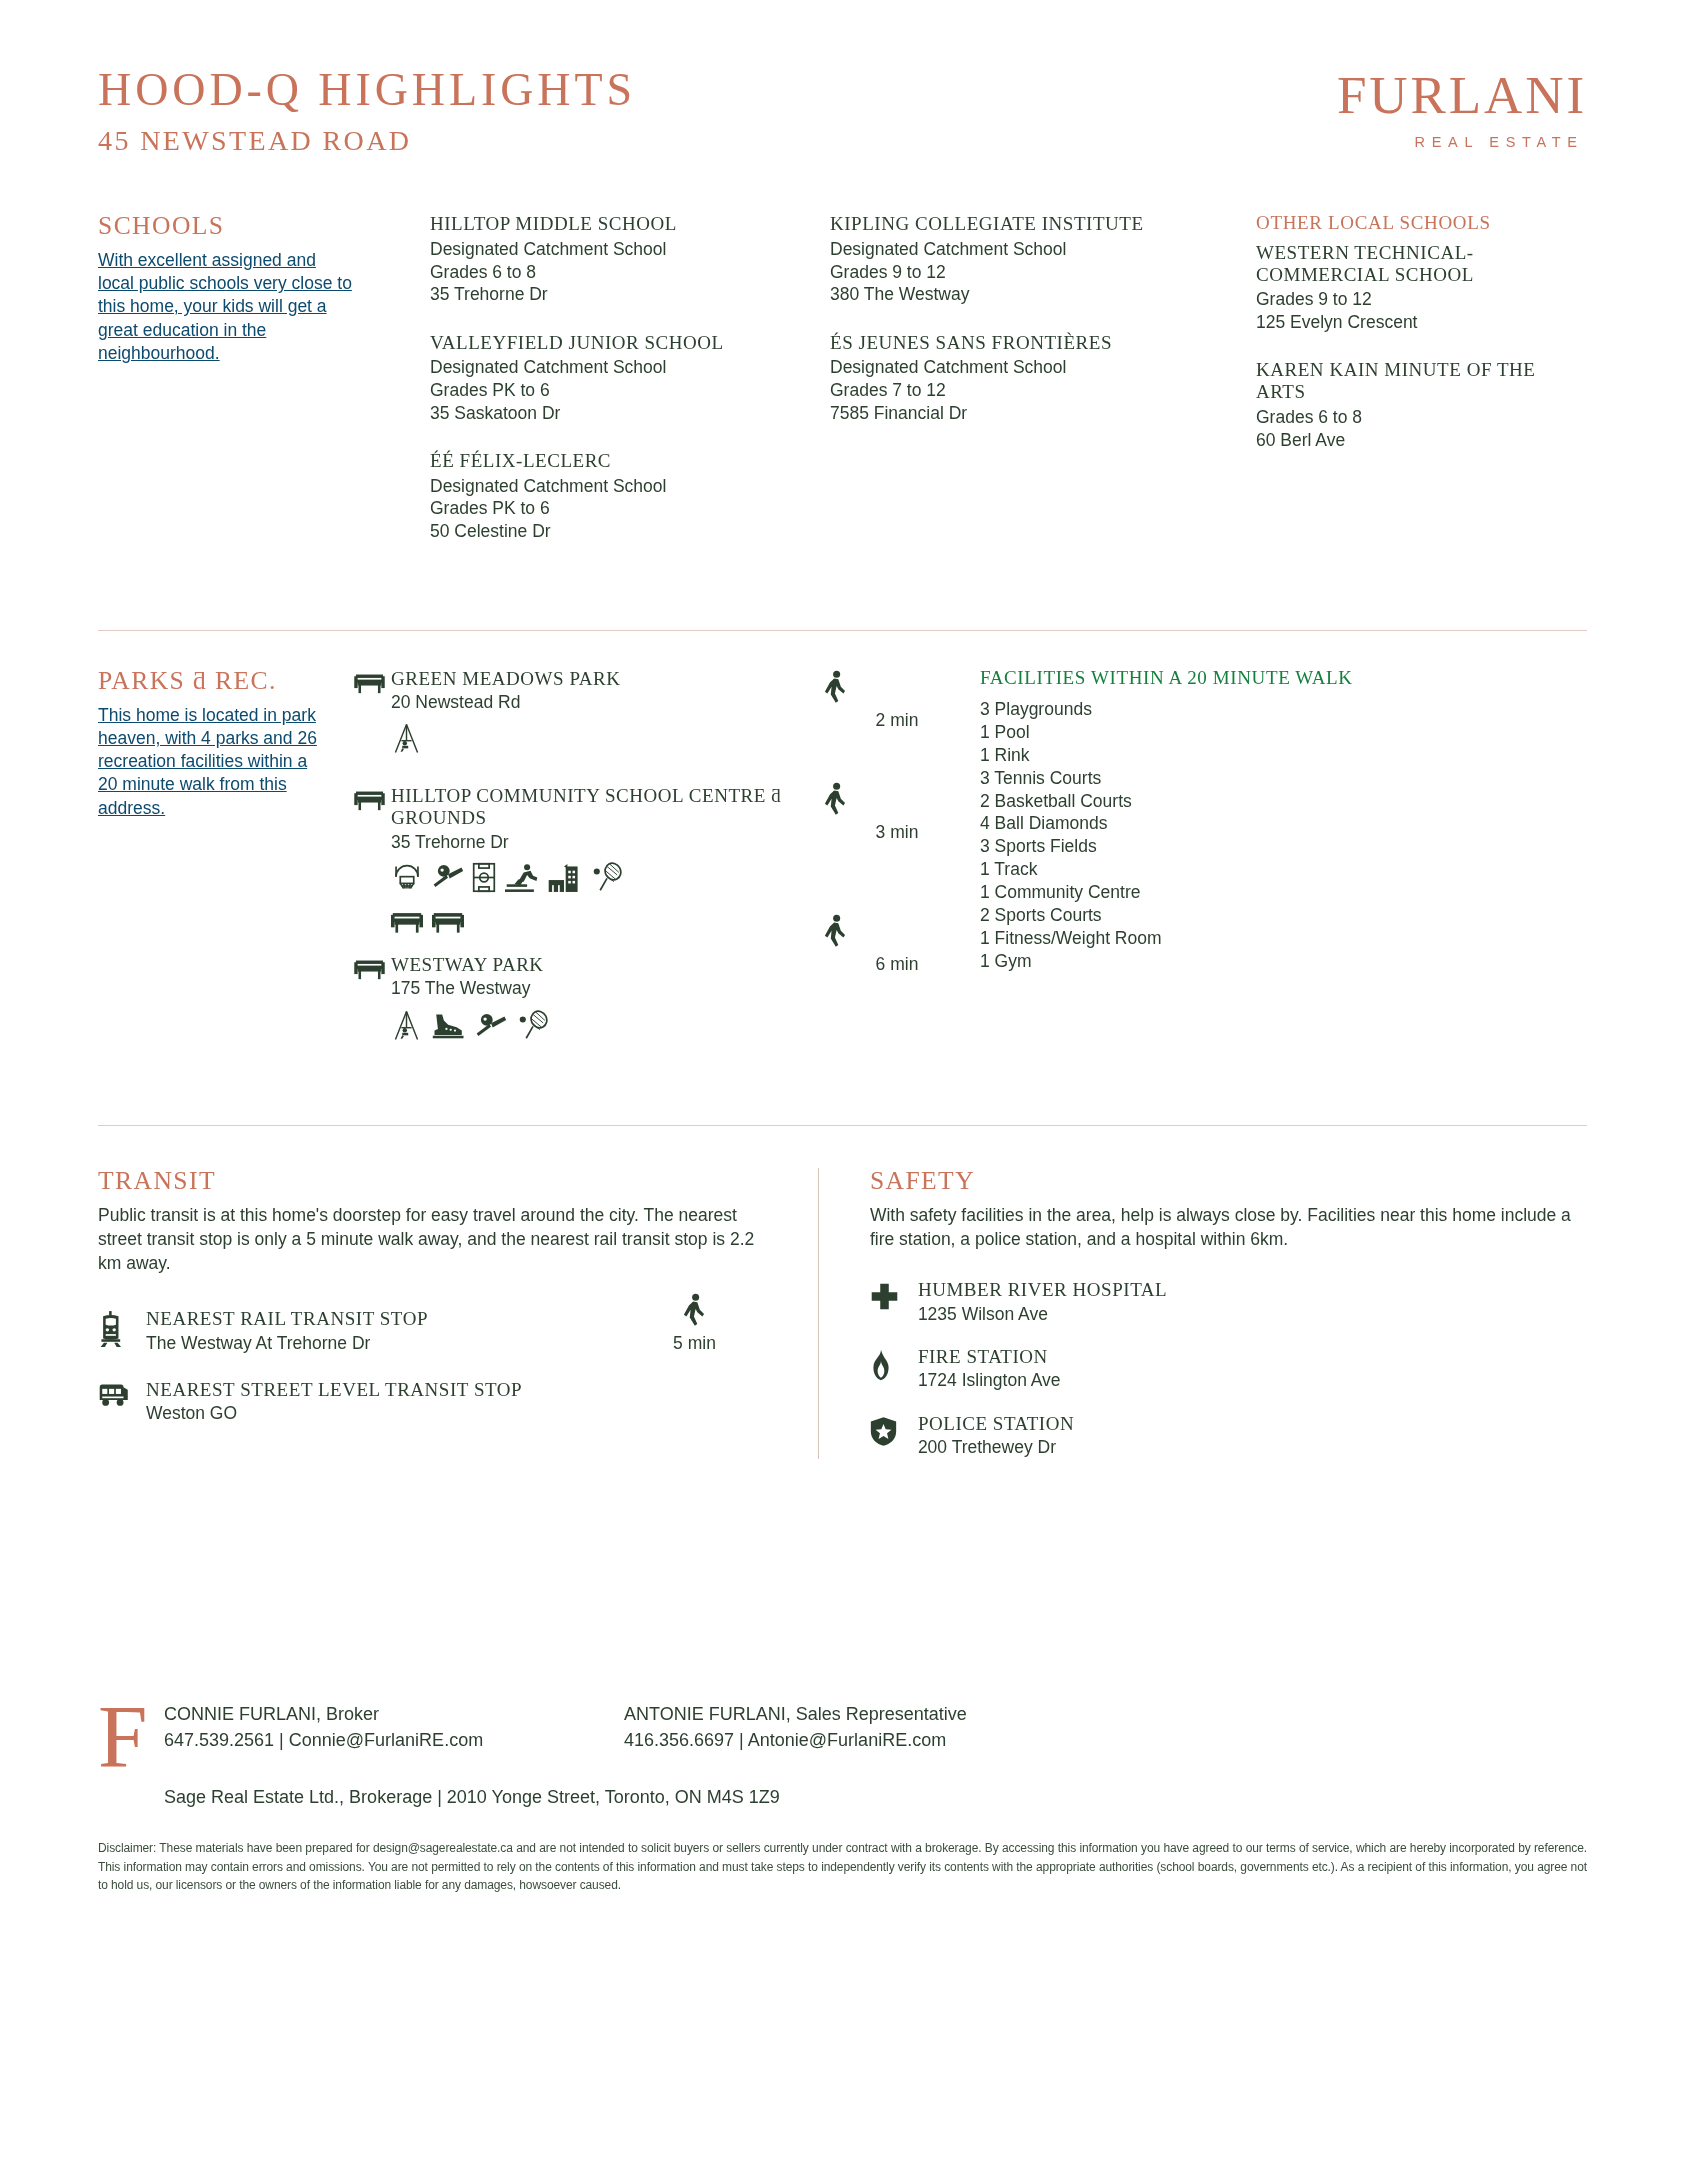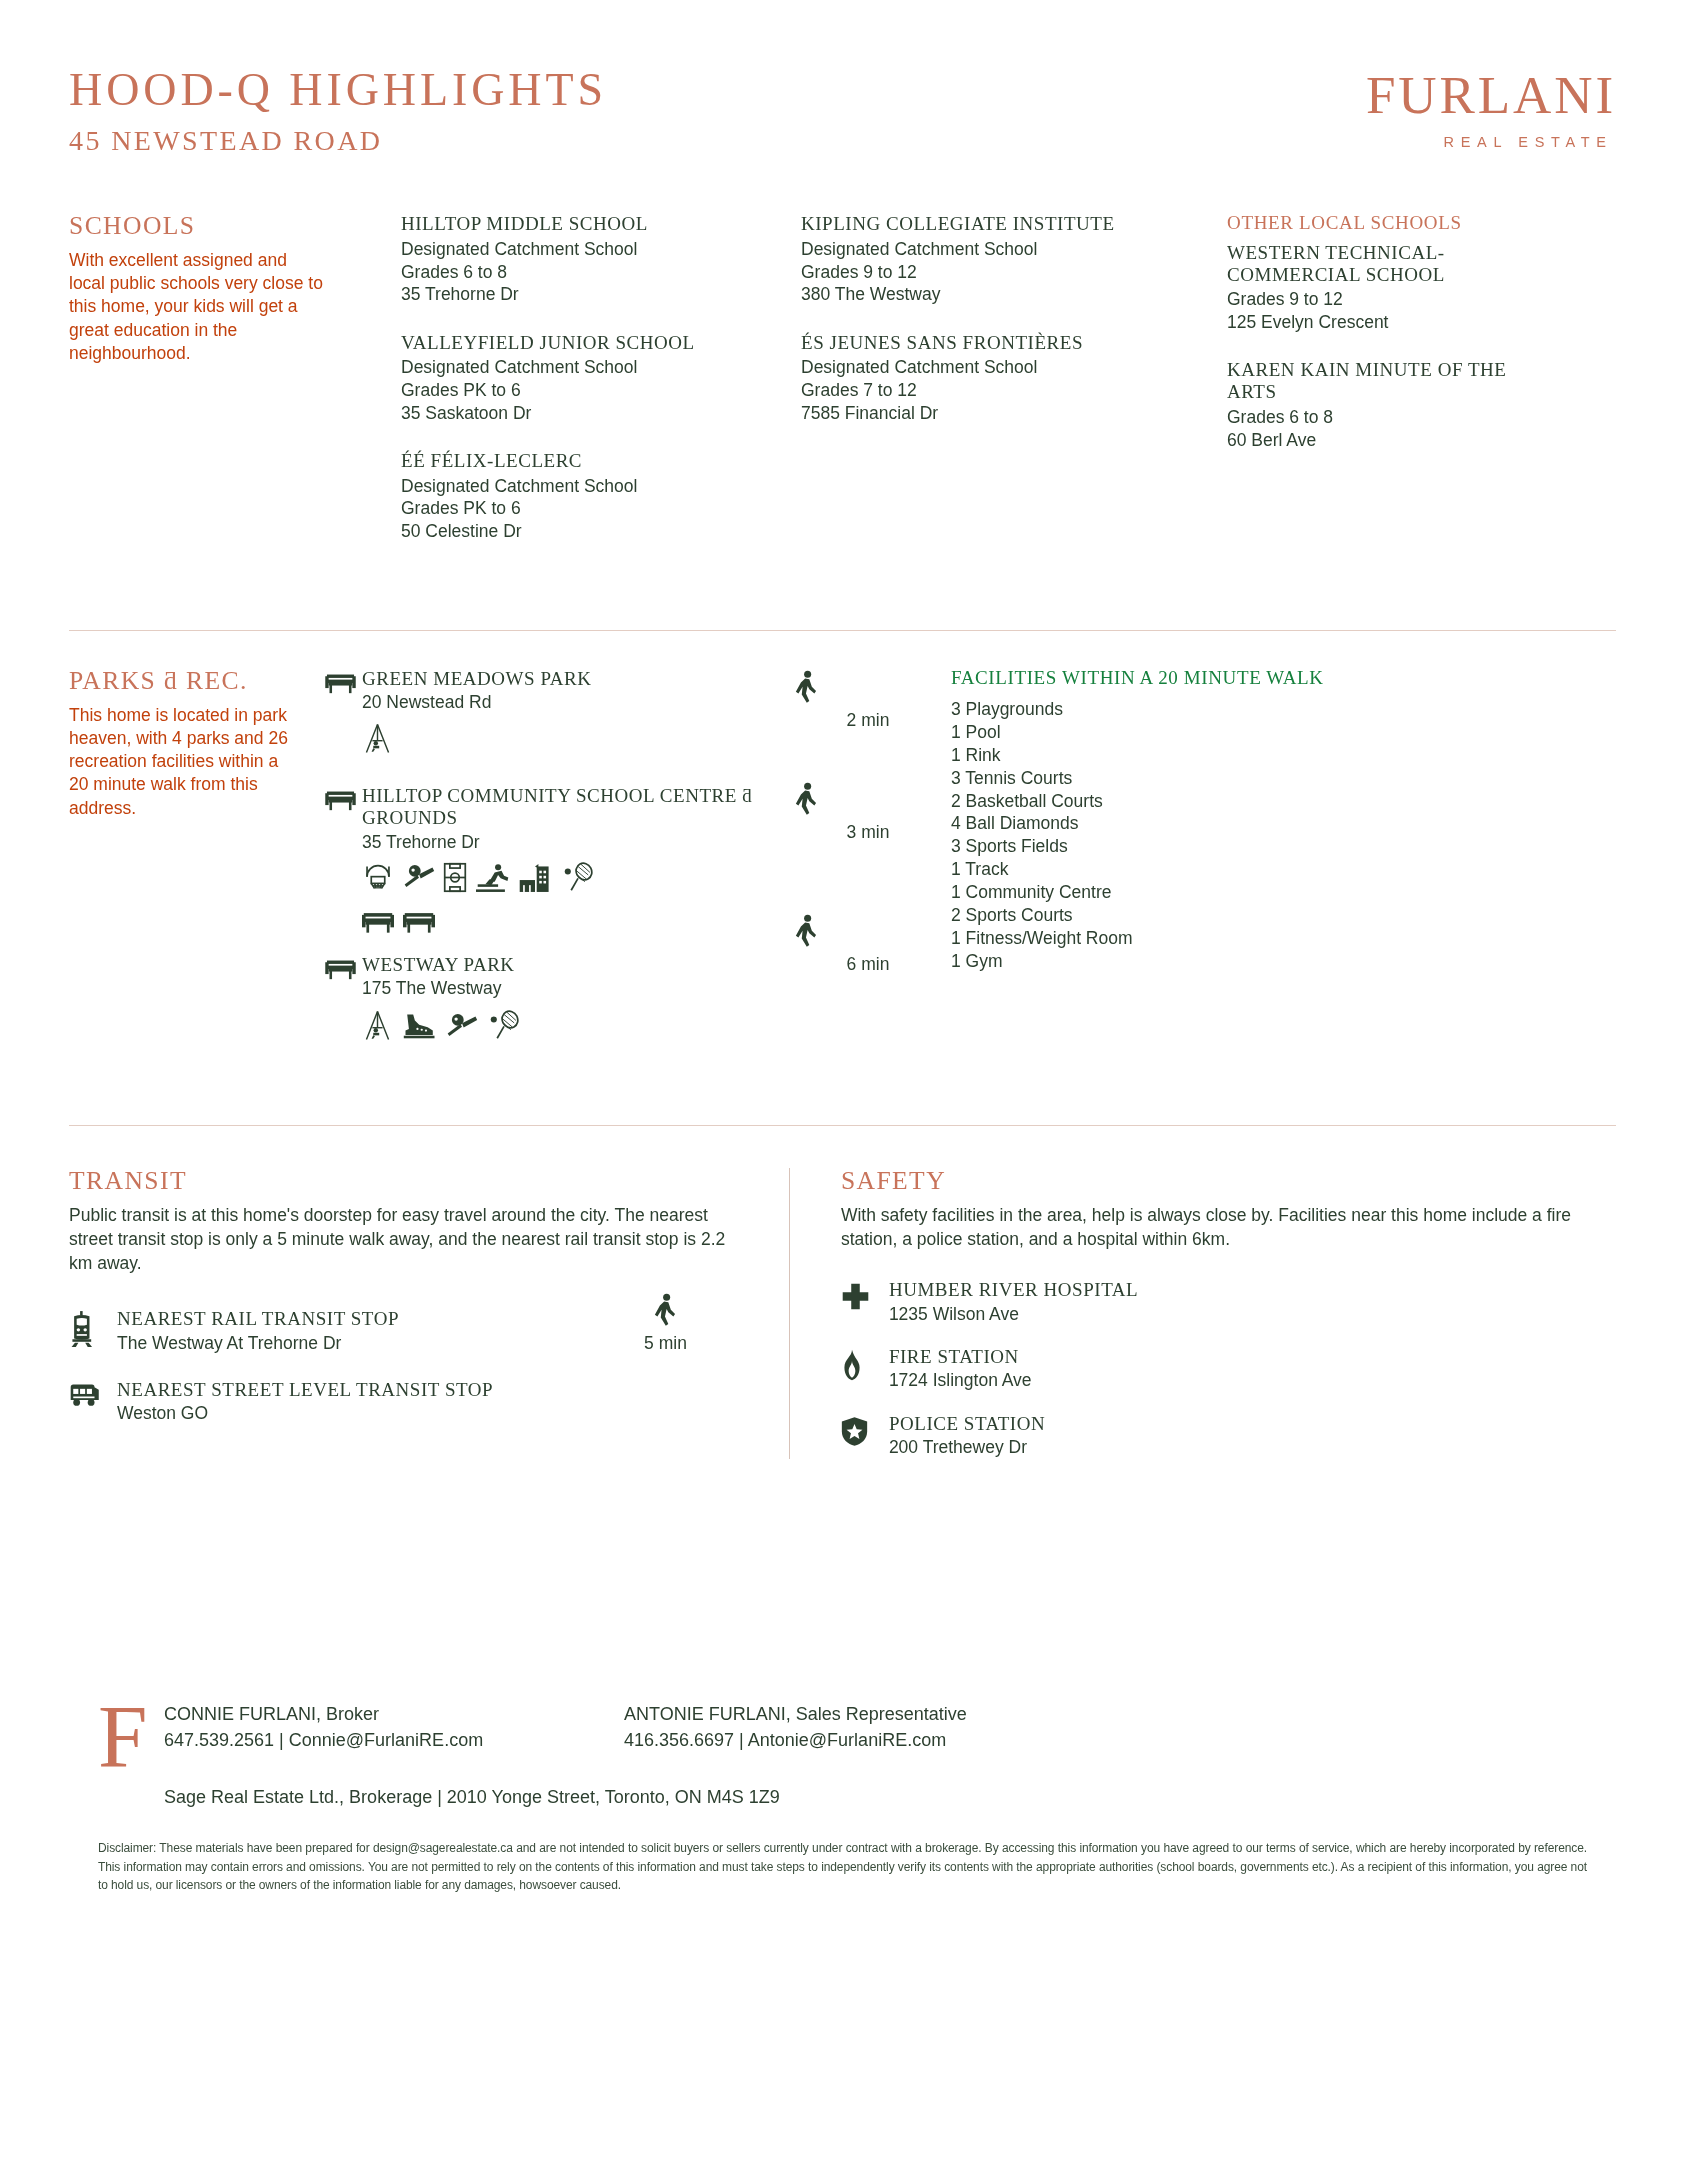--- a/index.html
+++ b/index.html
@@ -3,21 +3,21 @@
 <meta charset="utf-8">
 <style>
   html,body{margin:0;padding:0;}
   body{
     width:1685px;height:2181px;
     background:#ffffff;
     font-family:"Liberation Sans", sans-serif;
     color:#2d4030;
     -webkit-font-smoothing:antialiased;
   }
-  .page{position:relative;width:1685px;height:1955px;box-sizing:border-box;padding:0 69px;}
+  .page{position:relative;width:1685px;height:1955px;box-sizing:border-box;padding:0 98px;}
   .display{
     font-family:"Liberation Serif", serif;
     font-weight:400;
     color:#c8735a;
     letter-spacing:.06em;
   }
   .hdg-serif{
     font-family:"Liberation Serif", serif;
     font-weight:400;
     color:#2d4030;
@@ -33,21 +33,21 @@
     font-family:"Liberation Serif", serif;color:#c8735a;
     font-size:53px;letter-spacing:.055em;line-height:1;
   }
   .logo-sub{
     font-family:"Liberation Sans", sans-serif;color:#c8735a;
     font-size:14.5px;letter-spacing:.46em;margin-top:12px;margin-right:3.4px;
   }
 
   
   .sec-title{font-size:25.6px;letter-spacing:.055em;line-height:1;margin-bottom:10.2px;}
-  .sec-body{font-size:17.5px;line-height:1.33;color:#c2410c;}
+  .sec-body{font-size:17.5px;line-height:1.33;color:#0c4a6e;text-decoration:underline;}
 
   
   .schools{display:flex;margin-top:53px;gap:38px;}
   .col-intro{width:256px;flex:0 0 256px;}
   .col-s{width:324px;flex:0 0 324px;margin-left:38px;}
   .col-s.wide{width:341px;flex:0 0 341px;}
   .col-other{width:324px;flex:0 0 324px;margin-left:47px;}
   .school{margin-bottom:25.6px;}
   .school:last-child{margin-bottom:0;}
   .school-name{font-size:19px;line-height:1.16;letter-spacing:.028em;margin-bottom:2.6px;}

